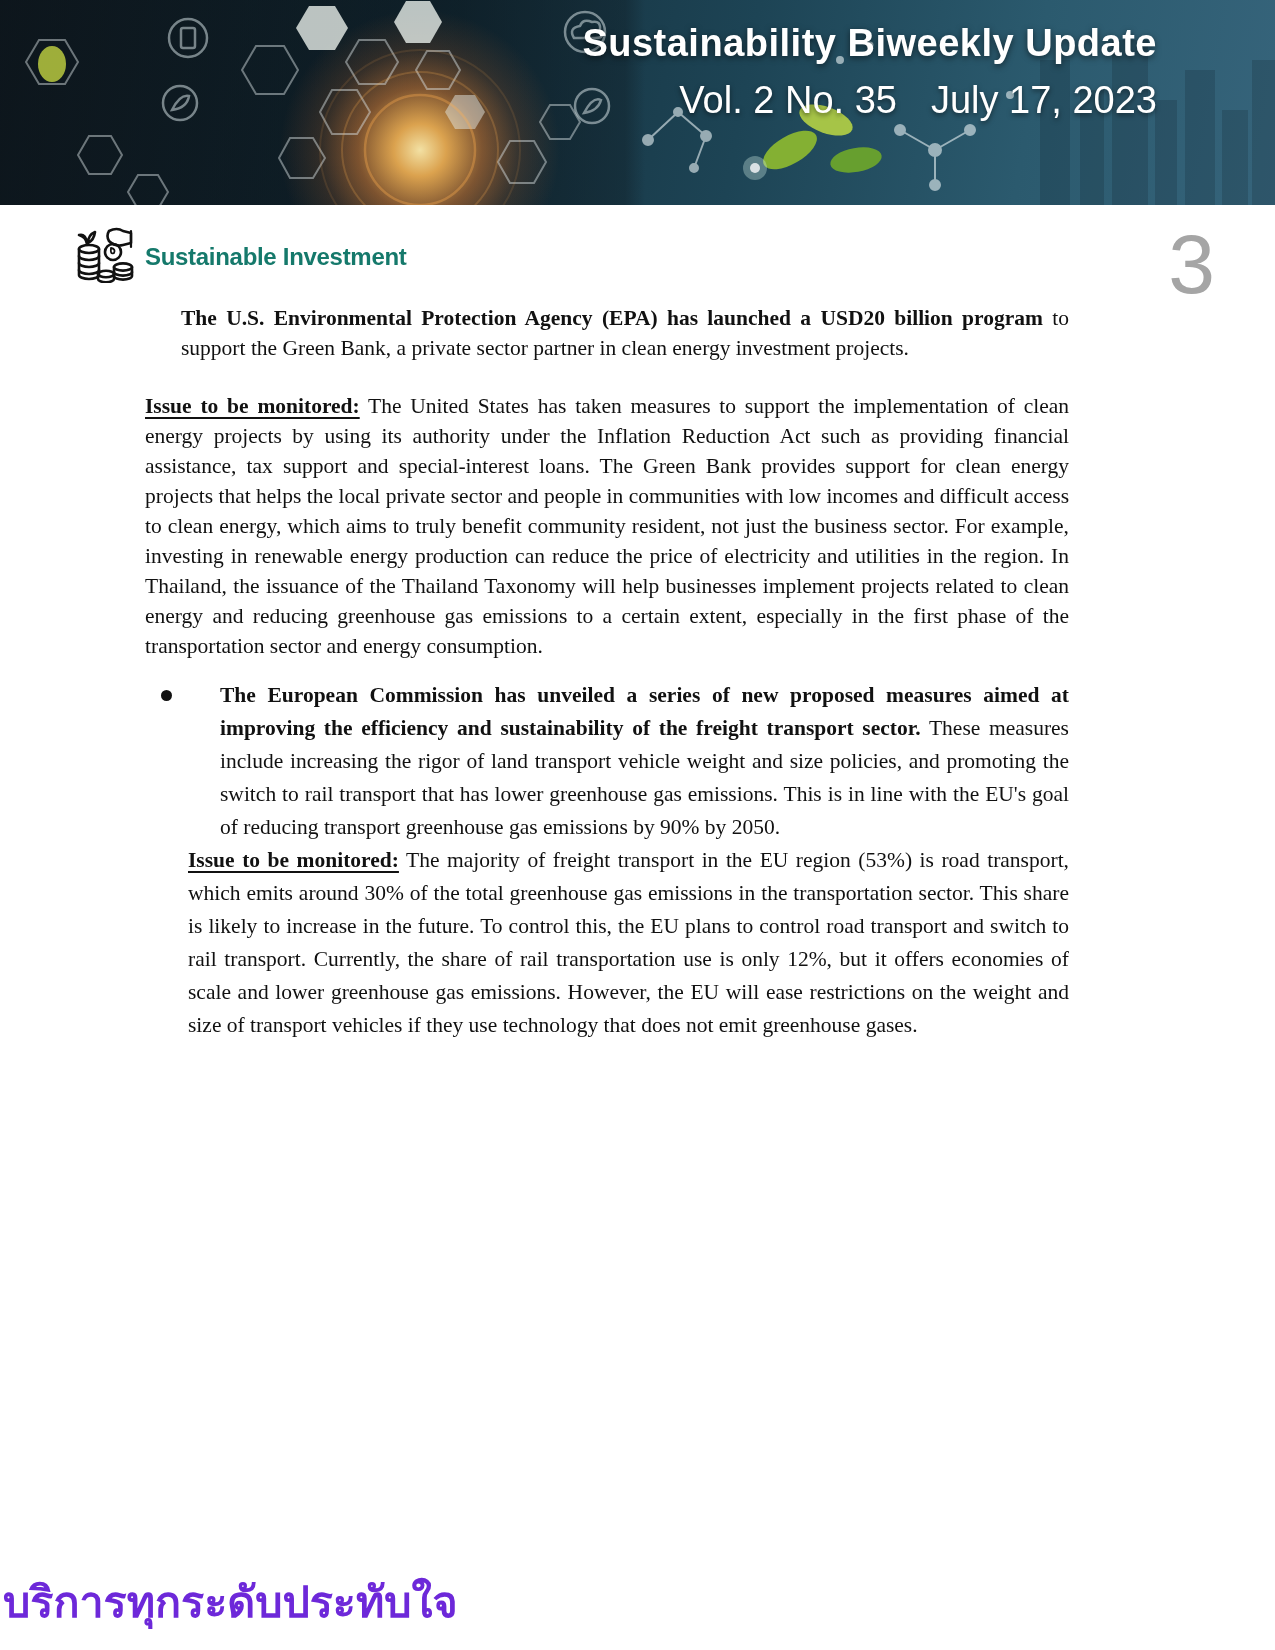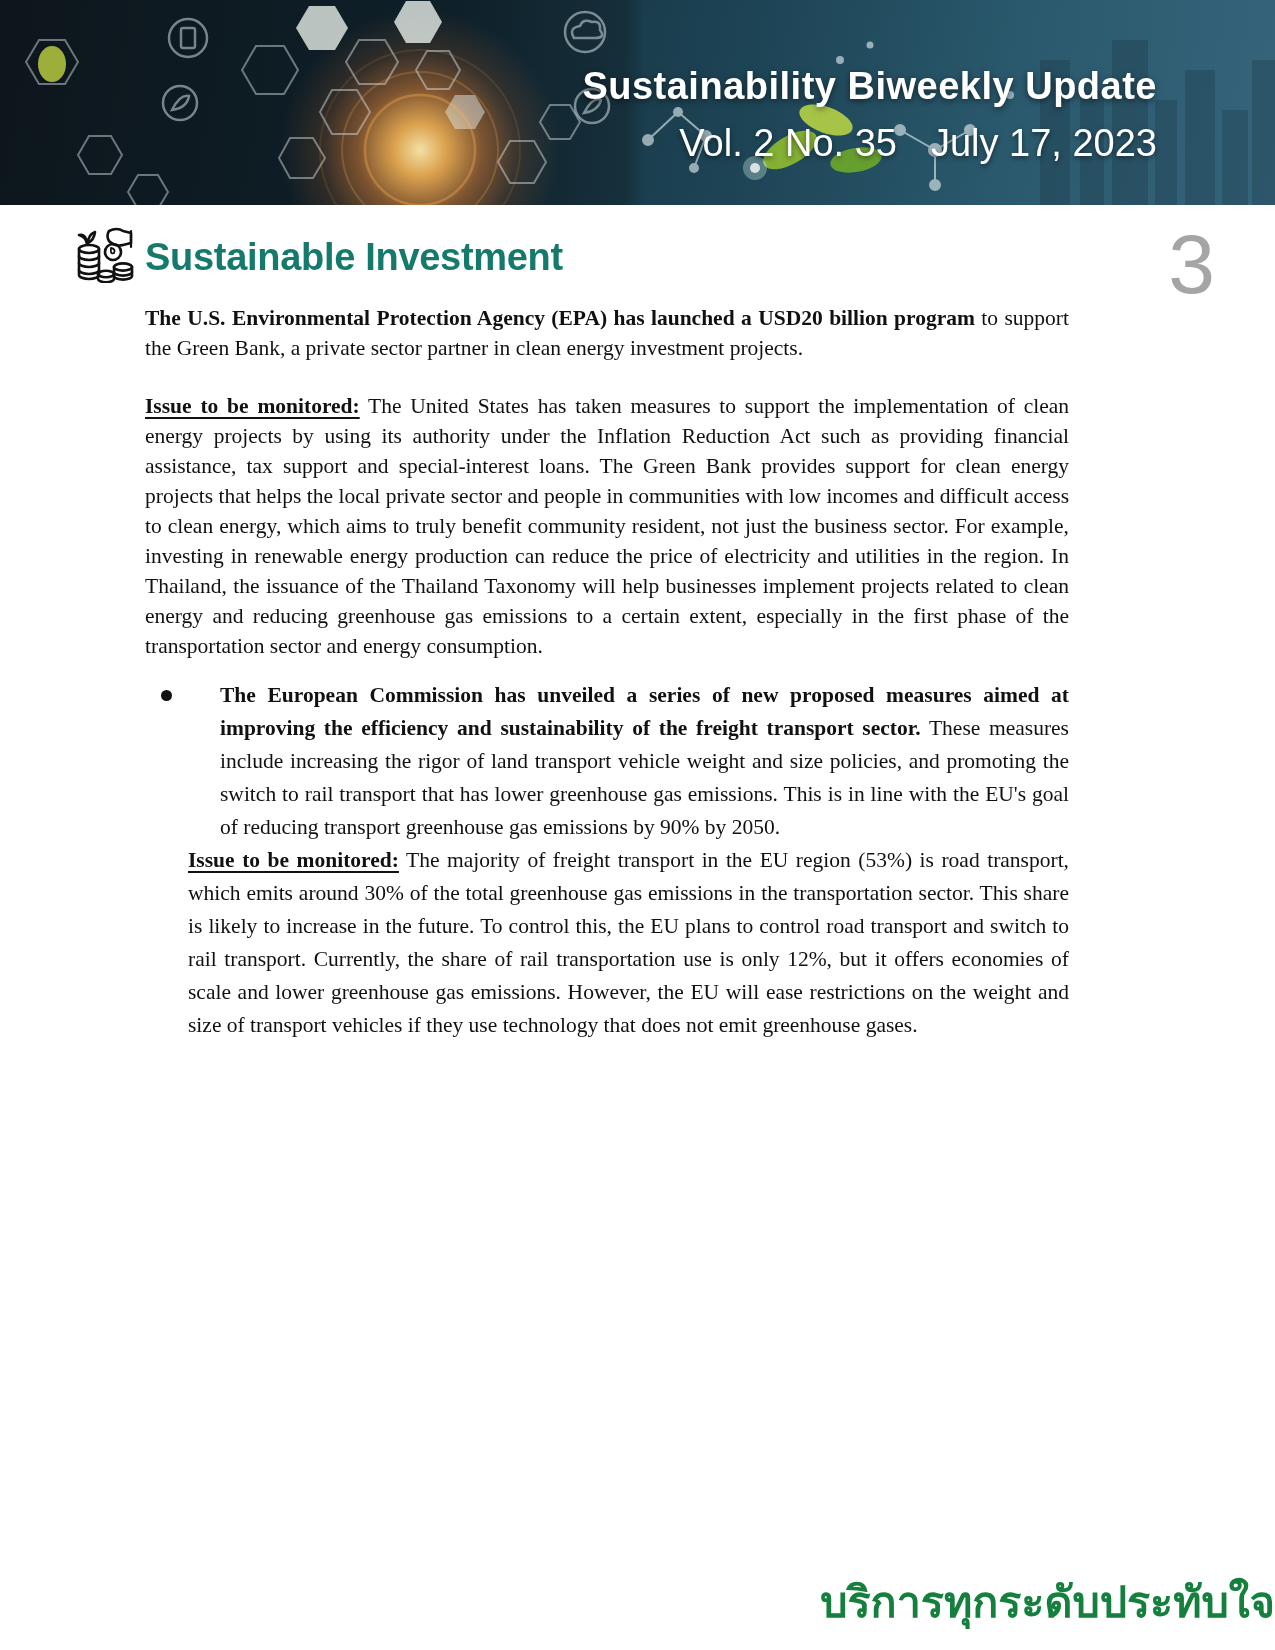--- a/index.html
+++ b/index.html
@@ -16,21 +16,21 @@
       radial-gradient(circle at 420px 150px,
         rgba(255,235,170,.95) 0px, rgba(255,185,85,.85) 26px,
         rgba(235,135,55,.5) 62px, rgba(170,95,45,.22) 100px, rgba(0,0,0,0) 140px),
       linear-gradient(90deg, rgba(8,15,20,.55) 0px, rgba(8,15,20,.5) 460px,
         rgba(14,25,32,.38) 625px, rgba(0,0,0,0) 645px),
       linear-gradient(100deg,#131e26 0%,#15303d 33%,#1d4455 58%,#2b5a6e 80%,#36647b 100%);
   }
   .banner-art{position:absolute;left:0;top:0;}
   .banner-text{
     position:absolute;right:118px;top:22px;text-align:right;
-    font-family:"Liberation Sans", sans-serif;color:#fff;margin-top:43px;
+    font-family:"Liberation Sans", sans-serif;color:#fff;
   }
   .banner-title{
     font-size:38px;font-weight:600;letter-spacing:.5px;
     text-shadow:0 2px 6px rgba(0,0,0,.55);
   }
   .banner-sub{
     margin-top:14px;font-size:38px;font-weight:500;
     text-shadow:0 2px 5px rgba(0,0,0,.5);
   }
   .banner-sub .gap{display:inline-block;width:34px;}
@@ -39,21 +39,21 @@
     position:absolute;top:222px;right:60px;
     font-family:"Liberation Sans", sans-serif;
     font-size:84px;font-weight:400;color:#a5a5a5;line-height:1;
   }
   
   .content{margin:0 0 0 75px;width:994px;}
   .section-header{display:flex;align-items:center;gap:8px;}
   .section-header .icon{flex:0 0 auto;}
   .section-title{
     font-family:"Liberation Sans", sans-serif;
-    font-size:38px;font-weight:700;color:#15796b;letter-spacing:-.3px;
+    font-size:24px;font-weight:700;color:#15796b;letter-spacing:-.3px;
   }
   .text-col{margin-left:70px;width:924px;}
   p{margin:0;}
   .para{
     font-size:21.5px;line-height:30px;text-align:justify;
   }
   .para-loose{line-height:33px;}
   .lead-bold{font-weight:bold;}
   .monitored-label{
     font-weight:bold;text-decoration:underline;
@@ -64,32 +64,32 @@
     font-size:13.5px;color:#b5b5b5;letter-spacing:.2px;
   }
   .bullet-row{display:flex;gap:32px;}
   .bullet-dot{
     flex:0 0 auto;width:11px;height:11px;border-radius:50%;
     background:#111;margin:11px 16px 0 16px;
   }
   .indent-block{margin-left:43px;width:881px;}
   
   .s1-header{margin-top:22px;}
-  .s1-lead{margin-top:16px;}
+  .s1-lead{margin-top:16px;margin-left:36px;}
   .s1-monitored{margin-top:28px;}
   .s1-source{margin-top:52px;}
   .s2-header{margin-top:46px;}
   .s2-bullet{margin-top:18px;}
   .s2-monitored{margin-top:0;}
   .s2-source{margin-top:38px;}
   
   .footer-tagline{
-    position:absolute;left:3px;right:0;top:1568px;text-align:right;
-    font-family:"Liberation Sans", sans-serif;
-    font-size:43px;font-weight:bold;color:#15803d;
+    position:absolute;left:3px;right:0;top:1568px;text-align:left;
+    font-family:"Liberation Sans", sans-serif;
+    font-size:43px;font-weight:bold;color:#6d28d9;
   }
 </style>
 </head>
 <body>
 
 <div class="banner">
   <svg class="banner-art" width="1275" height="205" viewBox="0 0 1275 205">
 
     <g fill="#0b1720" opacity=".18">
       <rect x="1040" y="60" width="30" height="145"></rect>

